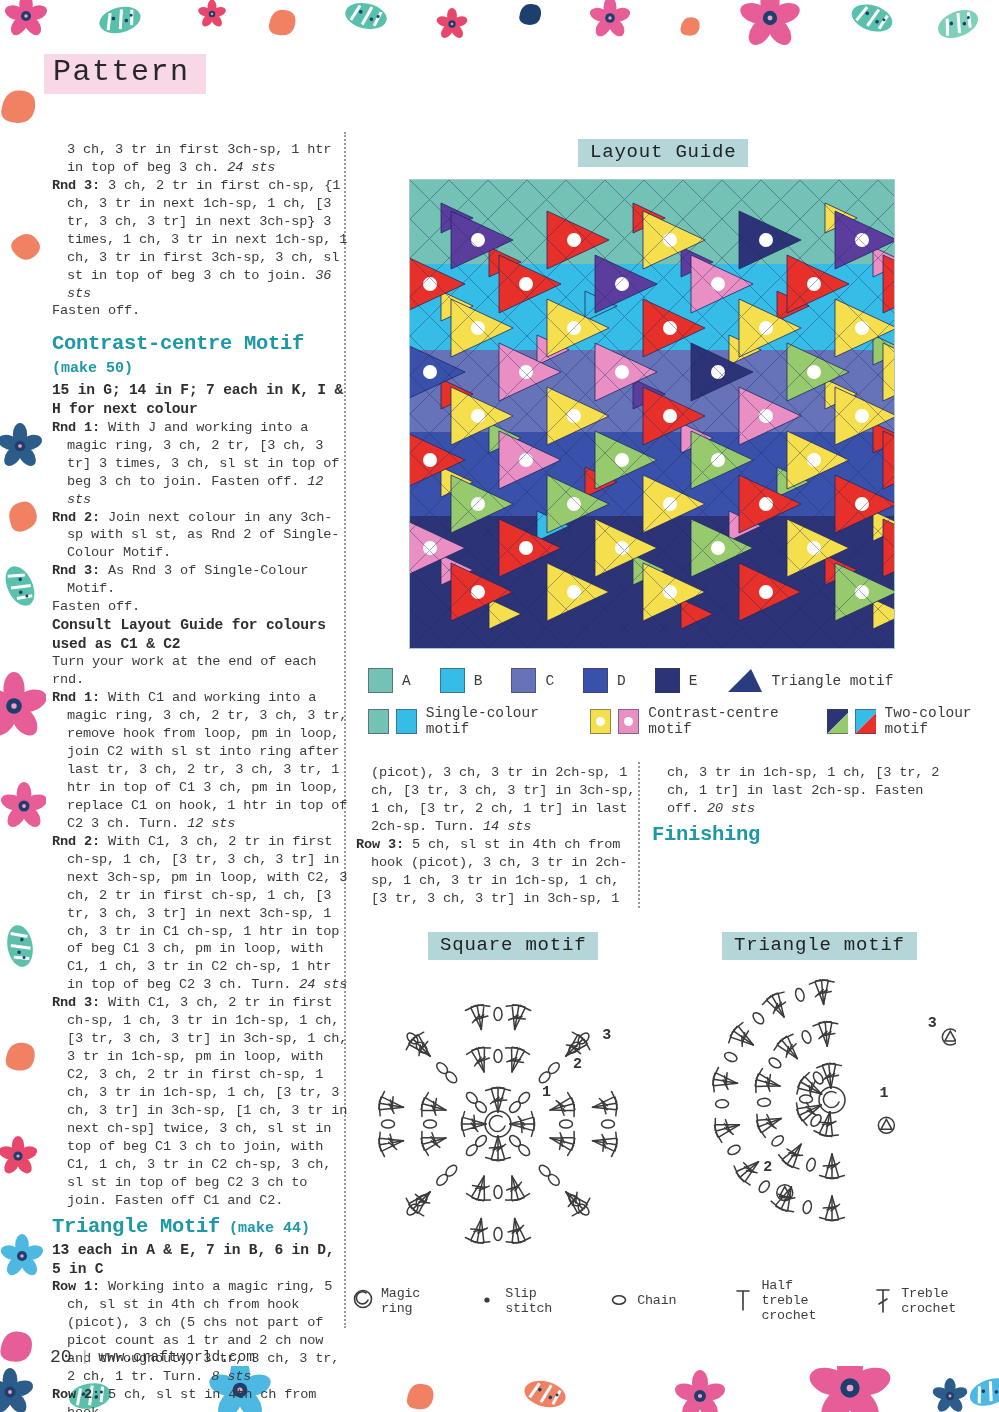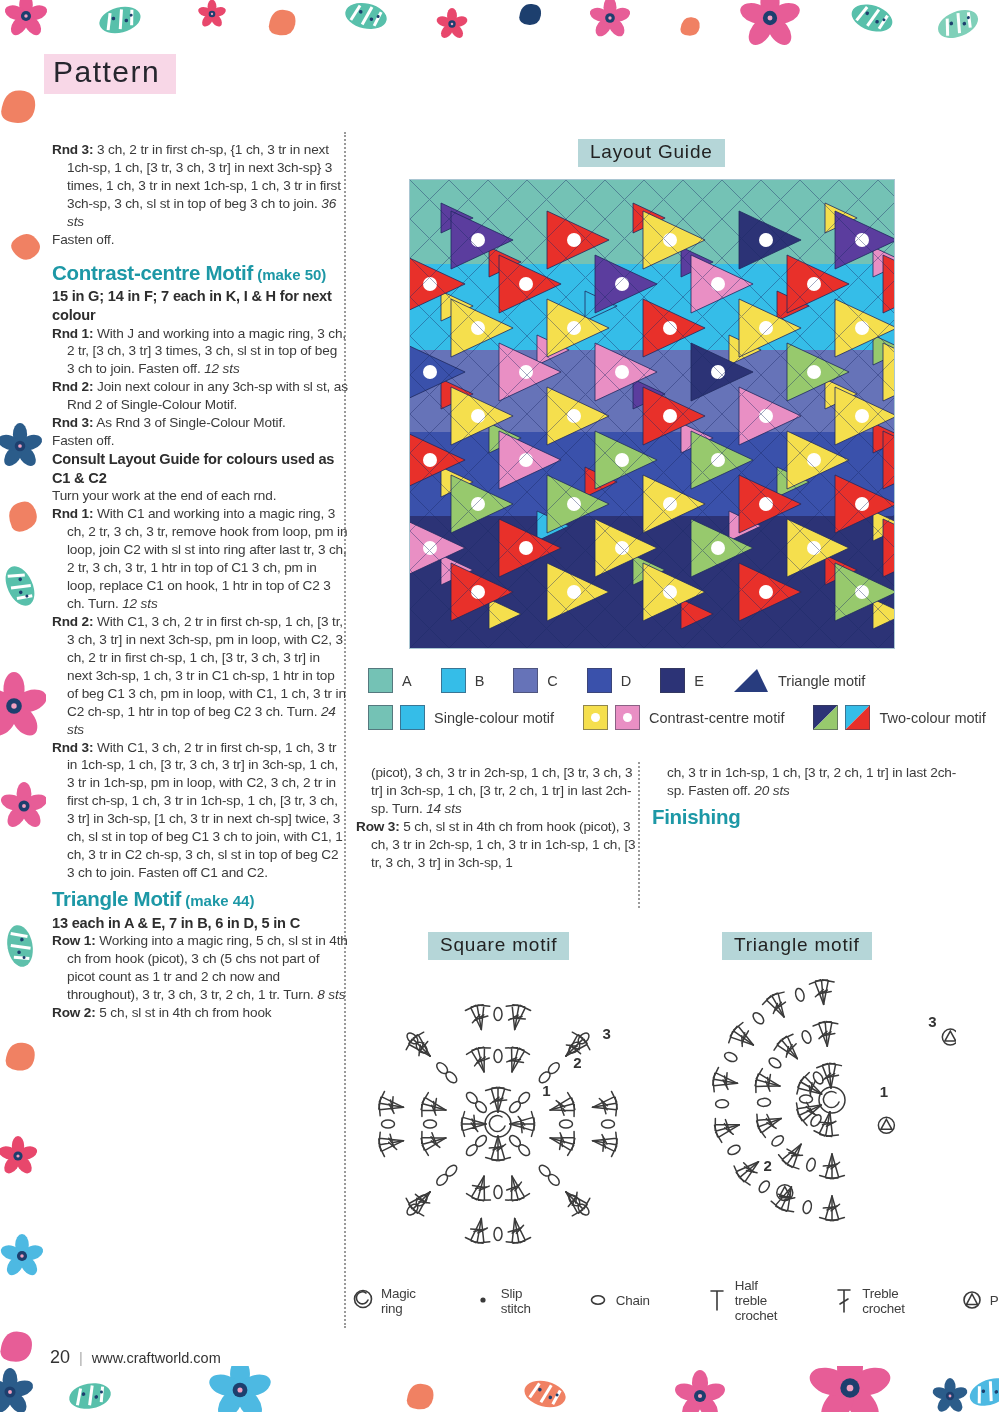--- a/index.html
+++ b/index.html
@@ -1,17 +1,17 @@
 <!DOCTYPE html>
 <html><head>
 <meta charset="utf-8">
 <style>
   html,body{margin:0;padding:0;background:#fff;}
   .page{position:relative;width:999px;height:1412px;background:#ffffff;overflow:hidden;
-        font-family:Liberation Sans, sans-serif;color:#3b3b3b;}
+        font-family:Liberation Mono, monospace;color:#3b3b3b;}
   
   .border-svg{position:absolute;pointer-events:none;}
   
   .pattern-title{position:absolute;left:44px;top:54px;background:#f8d7e7;color:#26262e;
         font-size:30px;letter-spacing:1.5px;padding:1px 16px 5px 9px;font-weight:400;}
   
   .col{position:absolute;font-size:13.6px;line-height:1.32;letter-spacing:-0.15px;color:#3b3b3b;}
   .col1{left:52px;top:141px;width:296px;}
   .col2{left:356px;top:764px;width:282px;}
   .col3{left:652px;top:764px;width:310px;}
@@ -128,20 +128,21 @@
     <use href="#f5" color="#2b5c8a" transform="translate(950,30) scale(0.9)"></use>
     <use href="#leaf" color="#4db9e2" transform="translate(990,26) rotate(-20)"></use>
   </svg>
 
   <div class="pattern-title">Pattern</div>
 
   <div class="vdots" style="left:344px;top:132px;height:1196px;"></div>
   <div class="vdots" style="left:638px;top:762px;height:146px;"></div>
 
   <div class="col col1" id="col1">
+      <div class="para cont"><span>3 ch, 3 tr in first 3ch-sp, 1 htr in top of beg 3 ch. </span><i>24 sts</i></div>
       <div class="para hang"><b>Rnd 3:</b><span> 3 ch, 2 tr in first ch-sp, {1 ch, 3 tr in next 1ch-sp, 1 ch, [3 tr, 3 ch, 3 tr] in next 3ch-sp} 3 times, 1 ch, 3 tr in next 1ch-sp, 1 ch, 3 tr in first 3ch-sp, 3 ch, sl st in top of beg 3 ch to join. </span><i>36 sts</i></div>
       <div class="para plain"><span>Fasten off.</span></div>
       <div class="section-heading first"><span>Contrast-centre Motif</span><span class="make"> (make 50)</span></div>
       <div class="para lead"><b>15 in G; 14 in F; 7 each in K, I &amp; H for next colour</b></div>
       <div class="para hang"><b>Rnd 1:</b><span> With J and working into a magic ring, 3 ch, 2 tr, [3 ch, 3 tr] 3 times, 3 ch, sl st in top of beg 3 ch to join. Fasten off. </span><i>12 sts</i></div>
       <div class="para hang"><b>Rnd 2:</b><span> Join next colour in any 3ch-sp with sl st, as Rnd 2 of Single-Colour Motif.</span></div>
       <div class="para hang"><b>Rnd 3:</b><span> As Rnd 3 of Single-Colour Motif.</span></div>
       <div class="para plain"><span>Fasten off.</span></div>
       <div class="para lead"><b>Consult Layout Guide for colours used as C1 &amp; C2</b></div>
       <div class="para plain"><span>Turn your work at the end of each rnd.</span></div>

